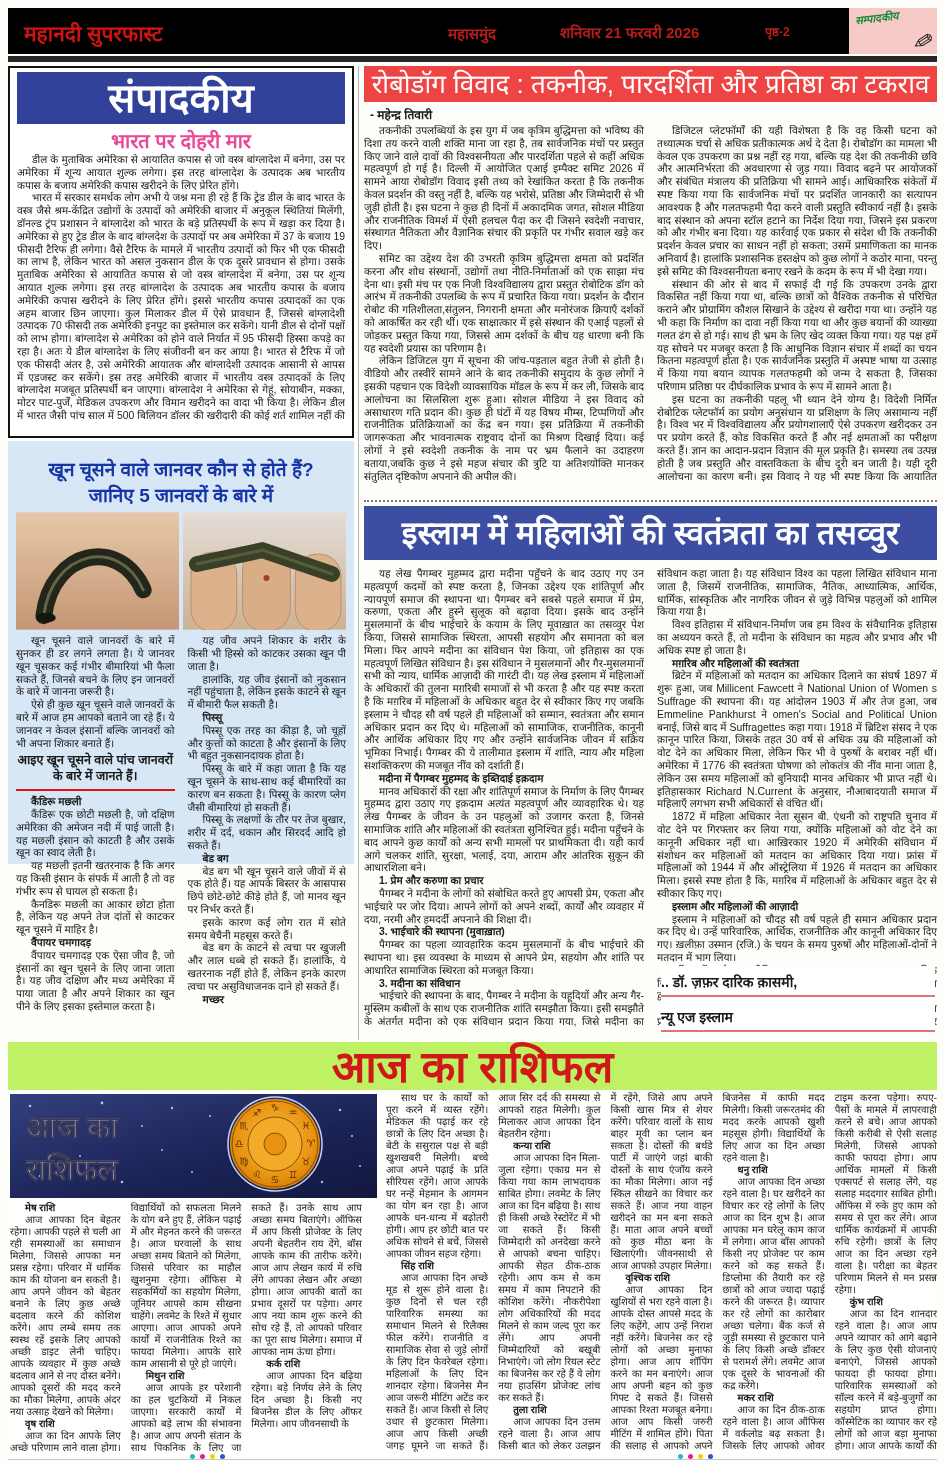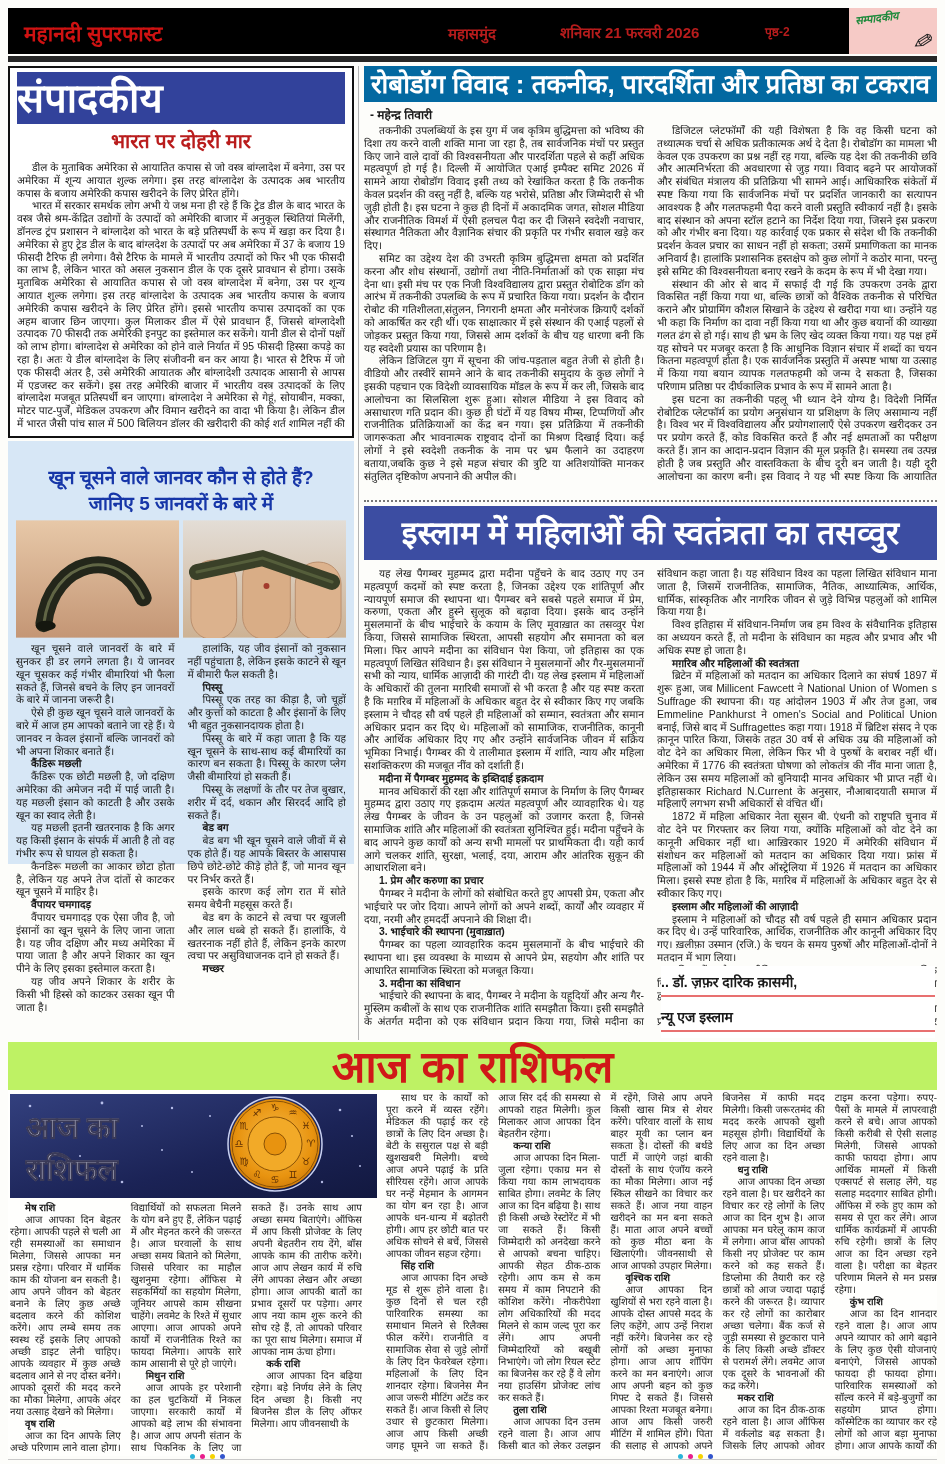--- a/index.html
+++ b/index.html
@@ -20,36 +20,36 @@
   
   .body-text{font-size:10.4px;line-height:1.23;text-align:justify;overflow:hidden;column-fill:auto;}
   .para{margin:0;text-indent:15px;}
   .sub-head{margin:0;font-weight:bold;text-indent:15px;break-inside:avoid;}
   .feature-head{margin:3px 0 5px;font-weight:bold;text-indent:0;text-align:center;font-size:12.5px;
                 padding-bottom:5px;border-bottom:2.5px solid #e21212;break-inside:avoid;}
   .cols2{column-count:2;column-gap:13px;}
   
   .editorial{position:absolute;left:8px;top:66px;width:346px;height:372px;border:2.5px solid #111;
              background:#fff;box-sizing:border-box;padding:4px 7px;}
-  .ed-banner{background:#32429b;color:#fff;text-align:left;font-weight:bold;font-size:40px;
+  .ed-banner{background:#32429b;color:#fff;text-align:center;font-weight:bold;font-size:40px;
              height:52px;line-height:52px;margin-bottom:3px;}
-  .ed-headline{margin:2px 0 8px;text-align:center;font-size:20px;font-weight:bold;color:#b91c1c;}
+  .ed-headline{margin:2px 0 0;text-align:center;font-size:20px;font-weight:bold;color:#ec4899;}
   .ed-body{height:268px;}
   
   .leech{position:absolute;left:8px;top:441px;width:346px;height:423px;background:#d7e7f6;
-         box-sizing:border-box;padding:22px 8px;}
+         box-sizing:border-box;padding:14px 8px;}
   .leech-head{margin:2px 0 4px;text-align:center;font-size:19px;line-height:1.35;font-weight:bold;color:#1636a8;}
   .leech-photos{display:flex;gap:4px;margin:3px 0 5px;}
   .leech-photos svg{display:block;}
   .leech-body{height:396px;}
   
   .v-divider{position:absolute;left:358px;top:66px;height:974px;width:0;border-left:1px solid #b5b5b5;}
   
   .robodog{position:absolute;left:364px;top:66px;width:573px;height:430px;}
-  .rd-banner{background:#0369a1;color:#fff;text-align:center;font-weight:bold;font-size:26px;
+  .rd-banner{background:#ef4444;color:#fff;text-align:center;font-weight:normal;font-size:26px;
              height:36px;line-height:36px;}
   .rd-byline{margin:4px 0 2px 6px;font-weight:bold;font-size:12px;}
   .rd-body{height:366px;}
   .articles-divider{position:absolute;left:364px;top:500px;width:573px;height:0;border-top:2px dotted #777;}
   
   .islam{position:absolute;left:364px;top:506px;width:573px;height:532px;}
   .is-banner{background:#3c4da2;color:#fff;text-align:center;font-weight:bold;font-size:32px;
              height:54px;line-height:54px;margin-bottom:6px;}
   .is-body{height:464px;margin-top:8px;}
   .islam-author{position:absolute;right:2px;bottom:0;width:274px;background:#fff;padding-top:2px;}
@@ -125,20 +125,21 @@
         <rect x="60" y="34" width="48" height="86" rx="23" fill="#d9ad86" stroke="#b98f6e"></rect>
         <rect x="113" y="42" width="46" height="78" rx="22" fill="#dcb28d" stroke="#b98f6e"></rect>
         <path d="M14,52 L80,38 L150,62" fill="none" stroke="#3a4028" stroke-width="16" stroke-linecap="round"></path>
         <path d="M14,52 L80,38 L150,62" fill="none" stroke="#5d6540" stroke-width="3" stroke-linecap="round" opacity="0.8"></path>
         <circle cx="84" cy="66" r="3" fill="#a33b2c"></circle>
       </svg>
     </div>
     <div class="leech-body body-text cols2">
         <p class="para">खून चूसने वाले जानवरों के बारे में सुनकर ही डर लगने लगता है। ये जानवर खून चूसकर कई गंभीर बीमारियां भी फैला सकते हैं, जिनसे बचने के लिए इन जानवरों के बारे में जानना जरूरी है।</p>
         <p class="para">ऐसे ही कुछ खून चूसने वाले जानवरों के बारे में आज हम आपको बताने जा रहे हैं। ये जानवर न केवल इंसानों बल्कि जानवरों को भी अपना शिकार बनाते हैं।</p>
+        <p class="feature-head">आइए खून चूसने वाले पांच जानवरों के बारे में जानते हैं।</p>
         <p class="sub-head">कैंडिरू मछली</p>
         <p class="para">कैंडिरू एक छोटी मछली है, जो दक्षिण अमेरिका की अमेजन नदी में पाई जाती है। यह मछली इंसान को काटती है और उसके खून का स्वाद लेती है।</p>
         <p class="para">यह मछली इतनी खतरनाक है कि अगर यह किसी इंसान के संपर्क में आती है तो वह गंभीर रूप से घायल हो सकता है।</p>
         <p class="para">कैनडिरू मछली का आकार छोटा होता है, लेकिन यह अपने तेज दांतों से काटकर खून चूसने में माहिर है।</p>
         <p class="sub-head">वैंपायर चमगादड़</p>
         <p class="para">वैंपायर चमगादड़ एक ऐसा जीव है, जो इंसानों का खून चूसने के लिए जाना जाता है। यह जीव दक्षिण और मध्य अमेरिका में पाया जाता है और अपने शिकार का खून पीने के लिए इसका इस्तेमाल करता है।</p>
         <p class="para">यह जीव अपने शिकार के शरीर के किसी भी हिस्से को काटकर उसका खून पी जाता है।</p>
         <p class="para">हालांकि, यह जीव इंसानों को नुकसान नहीं पहुंचाता है, लेकिन इसके काटने से खून में बीमारी फैल सकती है।</p>
         <p class="sub-head">पिस्सू</p>
         <p class="para">पिस्सू एक तरह का कीड़ा है, जो चूहों और कुत्तों को काटता है और इंसानों के लिए भी बहुत नुकसानदायक होता है।</p>

